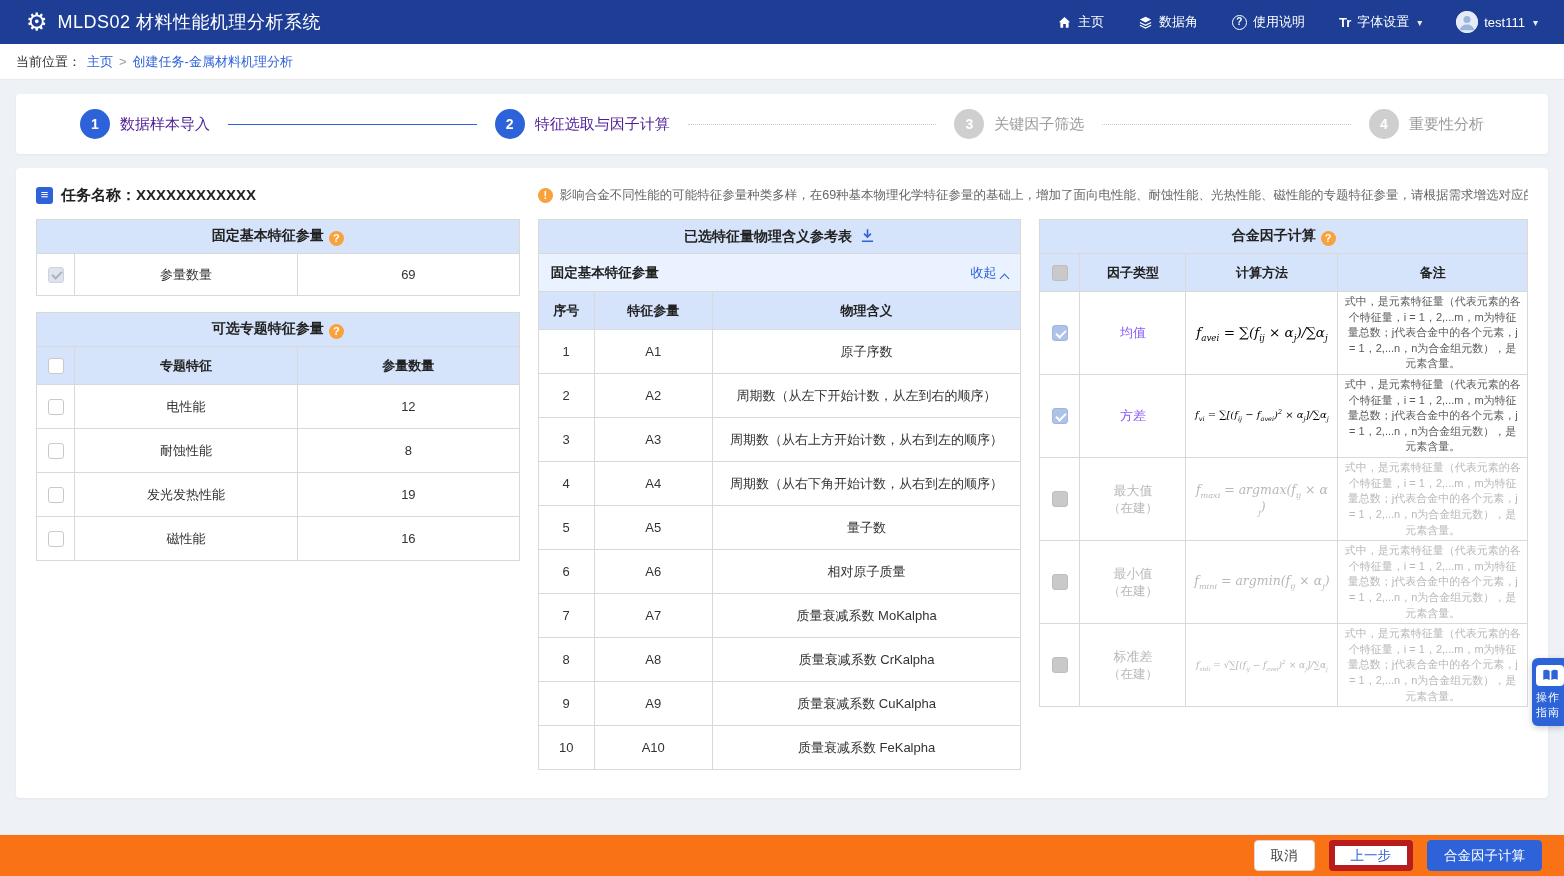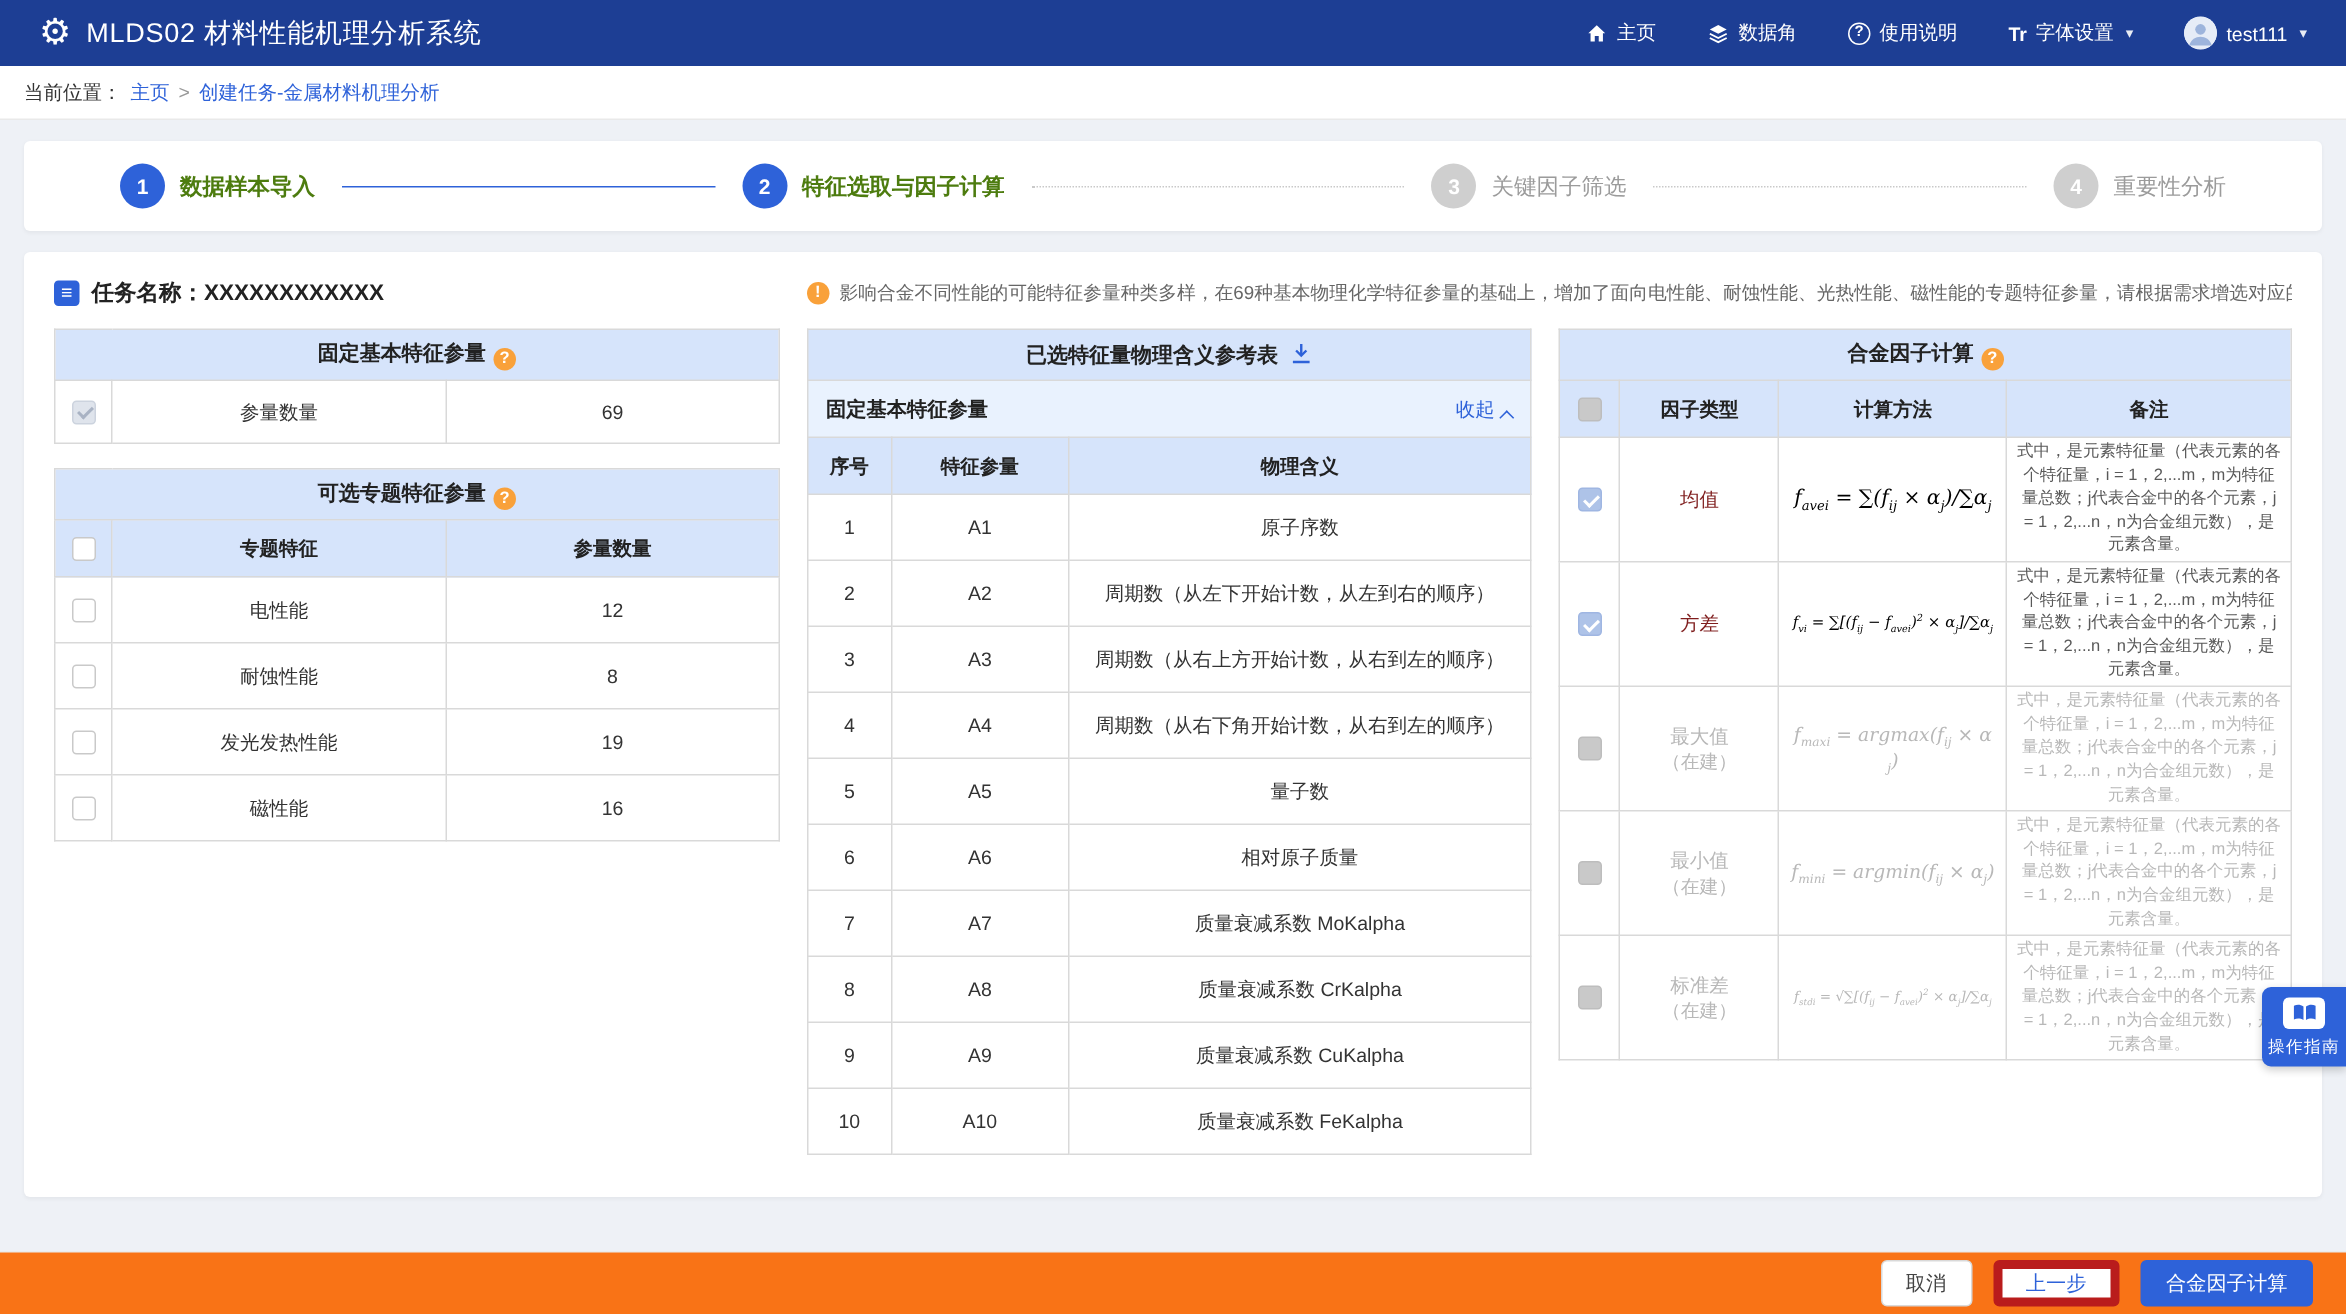--- a/index.html
+++ b/index.html
@@ -29,21 +29,21 @@
   
   .wrapper { padding:14px 16px 0; }
   .card { background:#fff; border-radius:4px; box-shadow:0 1px 3px rgba(0,0,0,.05); }
   
   .steps-card { height:60px; display:flex; align-items:center; padding:0 64px; margin-bottom:14px; }
   .step { display:flex; align-items:center; gap:10px; cursor:pointer; }
   .step-circle { width:30px; height:30px; border-radius:50%; color:#fff; font-size:14px; font-weight:bold; display:flex; align-items:center; justify-content:center; }
   .step.active .step-circle { background:#2e62d9; }
   .step.pending .step-circle { background:#cfcfcf; }
   .step-label { font-size:15px; }
-  .step.active .step-label { color:#4d7c0f; font-weight:700; }
+  .step.active .step-label { color:#4c1d95; font-weight:400; }
   .step.pending .step-label { color:#9b9b9b; }
   .connector { flex:1; border-top:1px solid transparent; margin:0 18px; }
   .connector.solid { border-top:1px solid #2e62d9; }
   .connector.dotted { border-top:1px dotted #c9c9c9; }
   
   .main-card { height:630px; padding:18px 20px; overflow:hidden; }
   .card-grid { display:grid; grid-template-columns:1fr 1fr 1.01fr; column-gap:18px; row-gap:14px; }
   .task-title { display:flex; align-items:center; gap:8px; font-size:15px; font-weight:bold; color:#222; grid-column:1; }
   .task-icon { width:17px; height:17px; background:#2e62d9; border-radius:3px; color:#fff; font-size:13px; line-height:16px; text-align:center; flex:0 0 auto; }
   .notice { grid-column:2 / 4; display:flex; align-items:center; gap:7px; font-size:12.5px; color:#666; white-space:nowrap; overflow:hidden; }
@@ -68,32 +68,32 @@
   
   .sub-head th { background:#e9f2fe; height:38px; padding:0 12px; }
   .sub-head .sub-wrap { display:flex; align-items:center; justify-content:space-between; }
   .sub-group { font-weight:bold; color:#222; font-size:13.5px; }
   .collapse-link { color:#2e62d9; font-size:13px; cursor:pointer; display:flex; align-items:flex-end; gap:5px; font-weight:normal; }
   .chev-up { width:7px; height:7px; border-left:1.6px solid #2e62d9; border-top:1.6px solid #2e62d9; transform:rotate(45deg); display:inline-block; margin-top:3px; }
   .ref-tbl tbody td { height:44px; }
   .dl-icon { width:15px; height:15px; margin-left:8px; vertical-align:-2px; cursor:pointer; display:inline-block; }
   
   .factor-tbl tbody td { height:80px; }
-  .ftype { font-size:13px; color:#7f1d1d; }
+  .ftype { font-size:13px; color:#8b5cf6; }
   .ftype .fstatus { font-size:12.5px; }
   .formula { font-family:"DejaVu Serif","Liberation Serif",serif; font-style:italic; color:#000000; padding:4px; }
   .formula sub, .formula sup { font-size:.65em; }
   .f-lg { font-size:13.5px; }
   .f-md { font-size:12.5px; }
   .f-sm { font-size:10px; }
   .f-xs { font-size:9px; }
   .remark { text-align:left; font-size:11px; line-height:1.42; color:#595959; padding:8px 9px; }
   tr.dis .ftype, tr.dis .formula, tr.dis .remark { color:#b8b8b8; }
   
-  .guide-btn { position:absolute; right:0; top:658px; width:56px; background:#2e62d9; border-radius:6px 0 0 6px; color:#fff; text-align:center; padding:7px 4px 6px; cursor:pointer; box-shadow:0 2px 6px rgba(0,0,0,.2); }
+  .guide-btn { position:absolute; right:0; top:658px; width:32px; background:#2e62d9; border-radius:6px 0 0 6px; color:#fff; text-align:center; padding:7px 4px 6px; cursor:pointer; box-shadow:0 2px 6px rgba(0,0,0,.2); }
   .guide-ico { width:28px; height:21px; background:#fff; border-radius:4px; margin:0 auto 4px; display:flex; align-items:center; justify-content:center; }
   .guide-ico svg { width:17px; height:13px; display:block; }
   .guide-label { font-size:11px; letter-spacing:1px; }
   
   .footer { position:absolute; left:0; bottom:0; width:100%; height:42px; background:#f97316; border-top:1px solid #ebebeb; display:flex; align-items:center; justify-content:flex-end; gap:14px; padding-right:22px; }
   .btn { height:31px; padding:0 16px; border-radius:4px; font-size:13.5px; cursor:pointer; display:inline-flex; align-items:center; justify-content:center; font-family:inherit; }
   .btn-default { background:#fff; border:1px solid #d9d9d9; color:#444; }
   .btn-outline { background:#fff; border:6px solid #b91c1c; color:#2e62d9; }
   .btn-primary { background:#2e62d9; border:1px solid #2e62d9; color:#fff; }
 </style>

